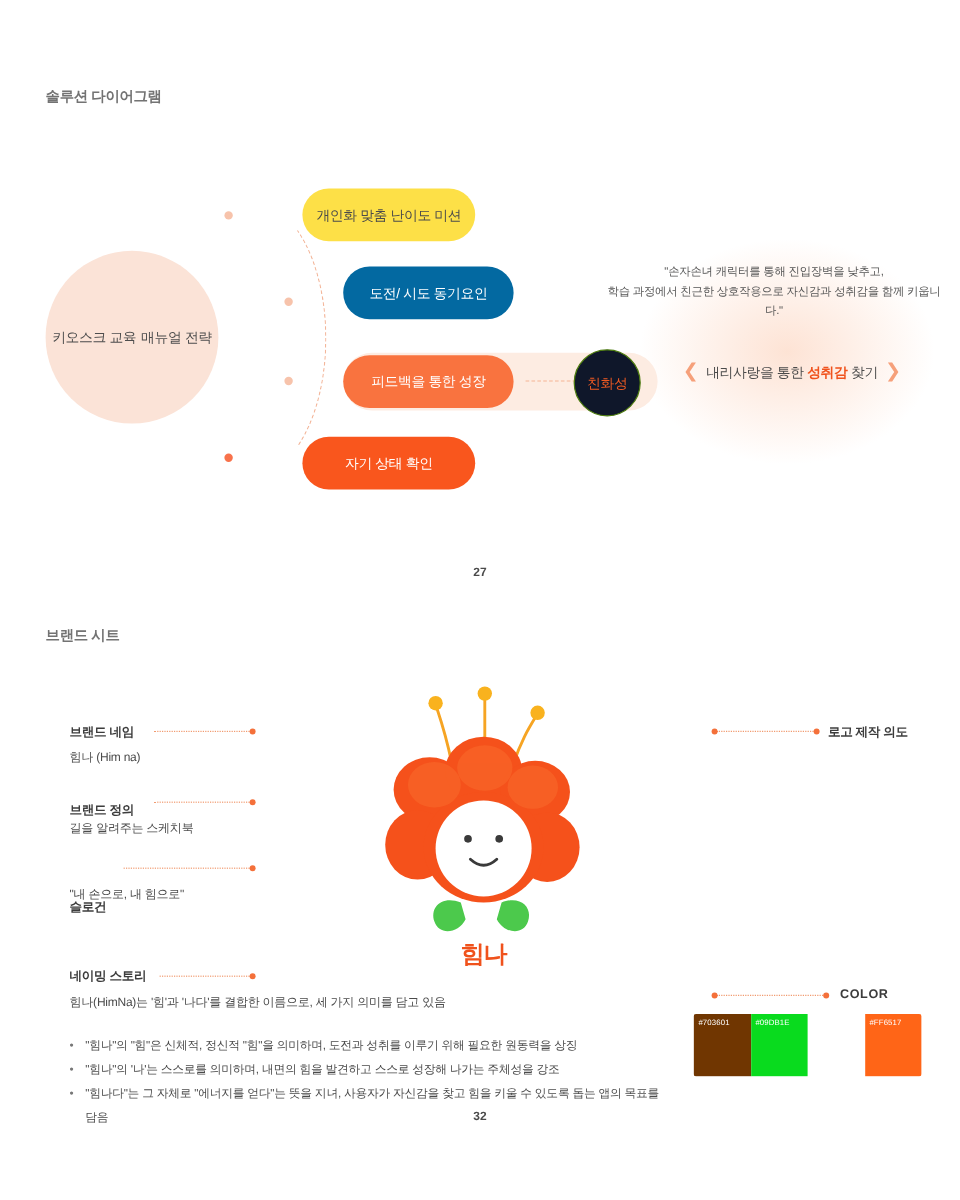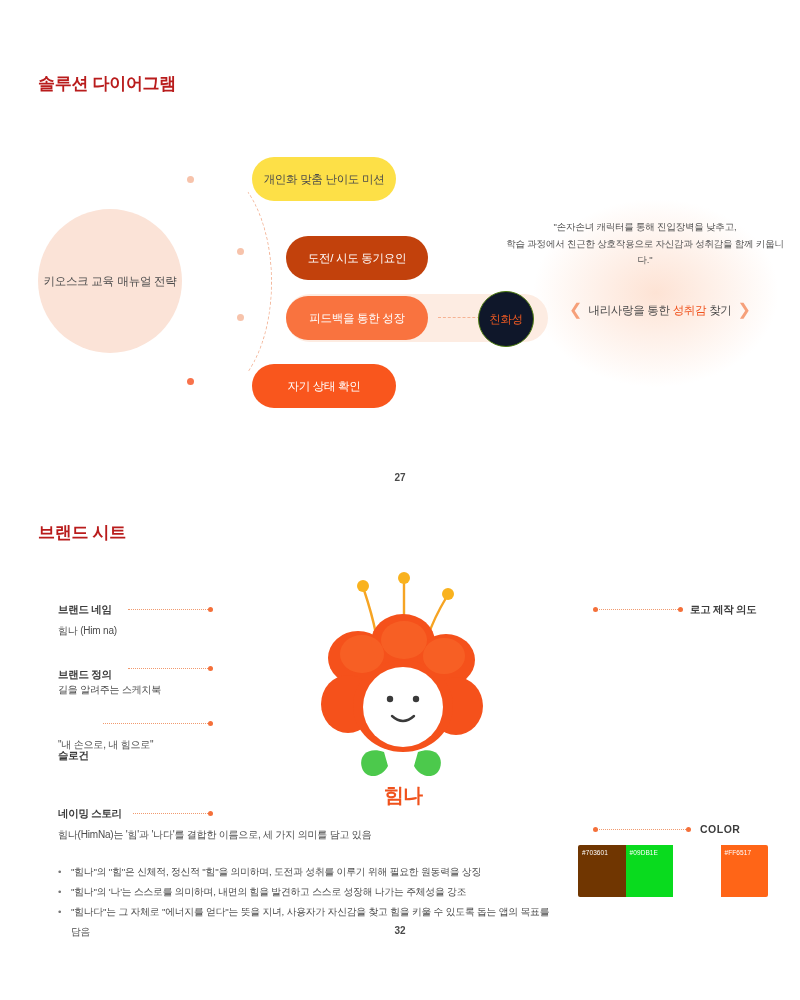--- a/index.html
+++ b/index.html
@@ -16,23 +16,23 @@
     overflow: hidden;
   }
 
   
   .page {
     position: relative;
     width: 800px;
   }
   .section-title {
     position: absolute;
-    font-size: 17px;
+    font-size: 12px;
     font-weight: bold;
-    color: #b91c1c;
+    color: #737373;
     letter-spacing: -0.3px;
   }
   #sec1-title { left: 38px; top: 72px; }
   #sec2-title { left: 38px; top: 521px; }
 
   .page-num {
     position: absolute;
     width: 100%;
     text-align: center;
     font-size: 10px;
@@ -91,21 +91,21 @@
     position: absolute;
     border-radius: 22px;
     display: flex;
     align-items: center;
     justify-content: center;
     font-size: 11.5px;
     letter-spacing: -0.3px;
     height: 44px;
   }
   #pill1 { left: 252px; top: 157px; width: 144px; background: #fde047; color: #4b4b4b; }
-  #pill2 { left: 286px; top: 236px; width: 142px; background: #c2410c; color: #ffffff; }
+  #pill2 { left: 286px; top: 222px; width: 142px; background: #0369a1; color: #ffffff; }
   #pill3 { left: 286px; top: 296px; width: 142px; background: #f9733f; color: #ffffff; }
   #pill4 { left: 252px; top: 364px; width: 144px; background: #f9561d; color: #ffffff; }
 
   
   .capsule {
     position: absolute;
     left: 286px;
     top: 294px;
     width: 262px;
     height: 48px;
@@ -170,21 +170,21 @@
   .chev {
     color: #f6a07a;
     font-size: 16px;
     line-height: 1;
   }
   .result-text {
     font-size: 11.5px;
     letter-spacing: -0.3px;
     color: #4a4a4a;
   }
-  .result-text b { color: #f0521c; font-weight: normal; text-align: right; }
+  .result-text b { color: #f0521c; font-weight: bold; text-align: right; }
 
   
   .brand-label {
     position: absolute;
     font-size: 10.5px;
     font-weight: bold;
     color: #3c3c3c;
     letter-spacing: -0.3px;
   }
   .brand-value {

